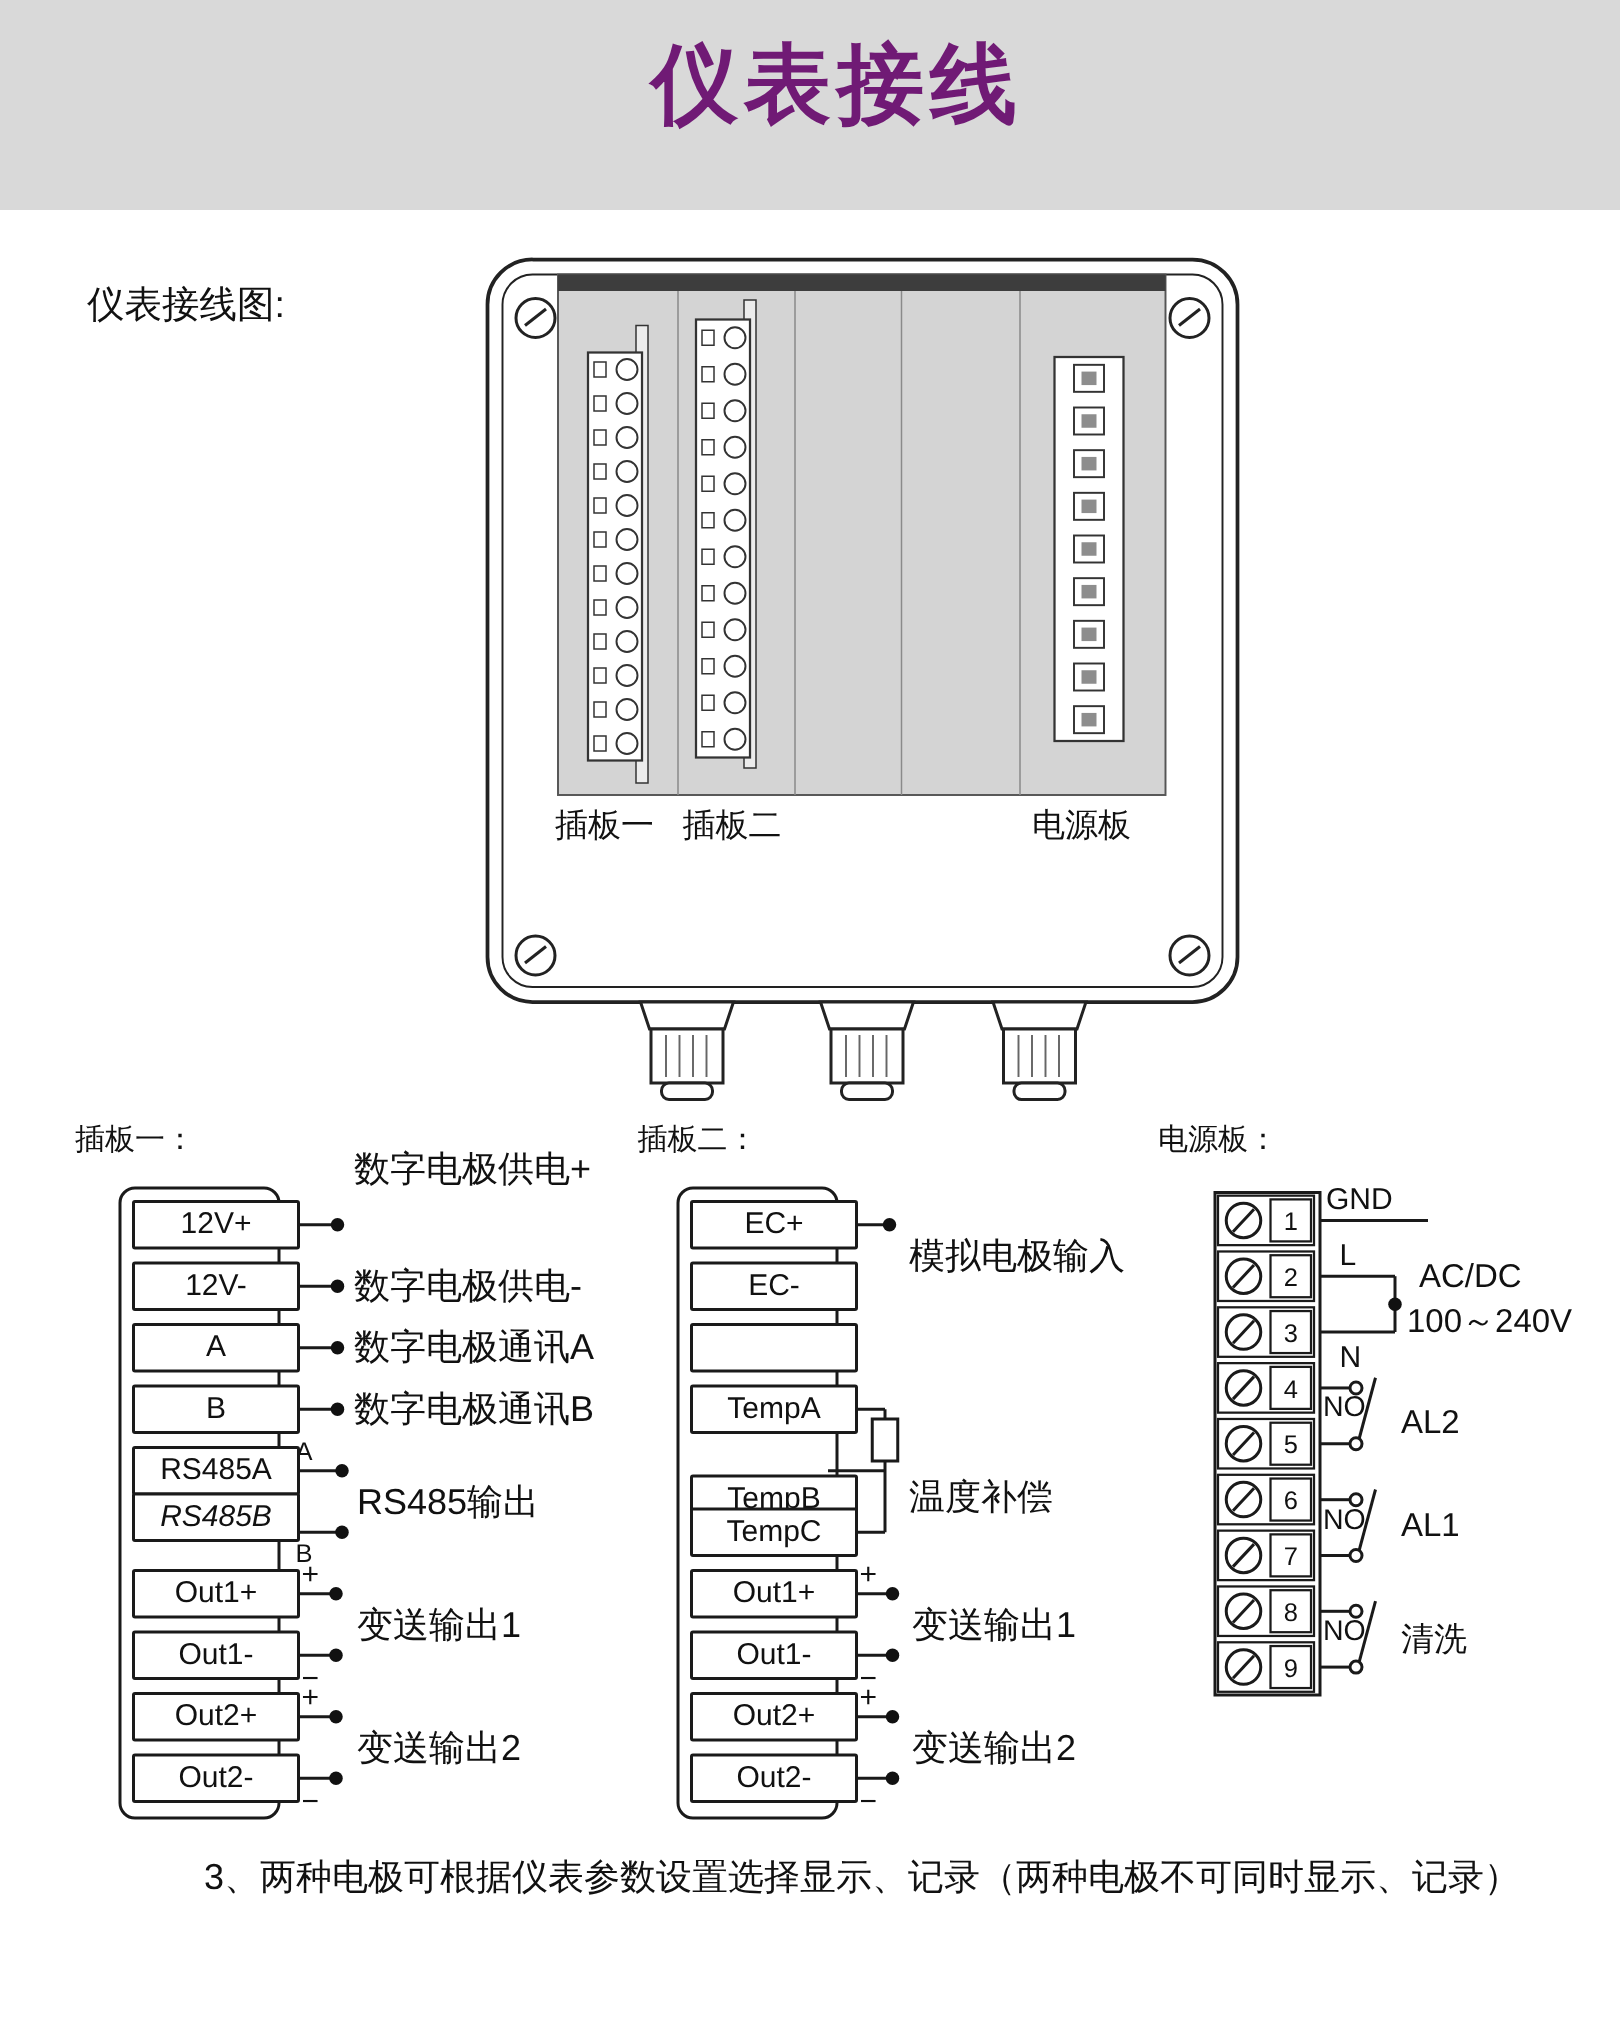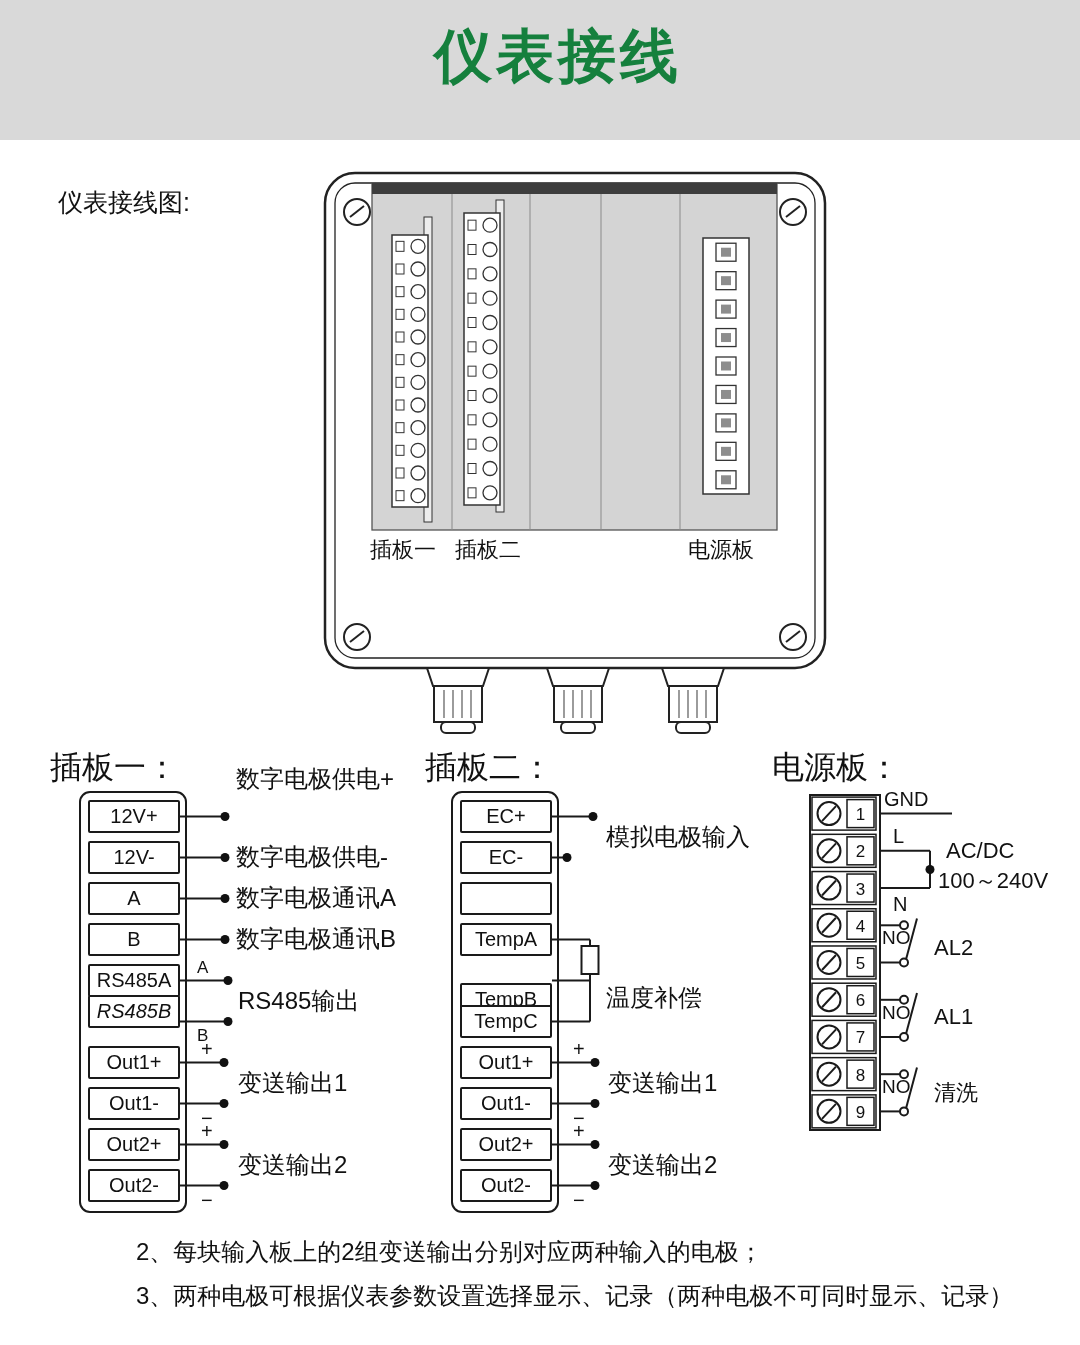--- a/index.html
+++ b/index.html
@@ -2,30 +2,30 @@
 <html style="--header-bg: #d9d9d9; --panel-gray: #d4d4d4; --line-color: #1a1a1a;"><head>
 <meta charset="utf-8">
 <style>
   * { margin:0; padding:0; box-sizing:border-box; }
   html,body { background:#fff; }
   body { font-family:"Liberation Sans", "DejaVu Sans", sans-serif; color:#111; }
   .page { position:relative; width:1080px; height:1345px; background:#fff; overflow:hidden; }
 
   .header { position:absolute; left:0; top:0; width:1080px; height:140px;
             background:var(--header-bg,#d9d9d9); text-align:center; }
-  .header h1 { padding-top:18px; font-size:58px; font-weight:700; letter-spacing:4px; color:#15803d;padding-left:36px; }
+  .header h1 { padding-top:18px; font-size:58px; font-weight:700; letter-spacing:4px; color:#701a75;padding-left:36px; }
   .header .subtitle { font-size:21px; color:#333; letter-spacing:1px; }
 
   .section-label { position:absolute; left:58px; top:186px; font-size:25px; font-weight:500; }
 
   #enclosure { position:absolute; left:320px; top:165px; width:515px; height:585px; }
   #wires { position:absolute; left:0; top:0; width:1080px; height:1345px; z-index:1; pointer-events:none; }
 
-  .col-title { position:absolute; font-size:32px; white-space:nowrap; z-index:3; }
-  .terminal-box { position:absolute; width:92px; height:33px; border:2.5px solid var(--line-color,#1a1a1a);
+  .col-title { position:absolute; font-size:20px; white-space:nowrap; z-index:3; }
+  .terminal-box { position:absolute; width:112px; height:33px; border:2.5px solid var(--line-color,#1a1a1a);
                   background:#fff; display:flex; align-items:center; justify-content:center;
                   font-size:20px; z-index:3; border-radius:2px; }
   .wire-label { position:absolute; font-size:24px; white-space:nowrap; z-index:3; }
   .small-label { position:absolute; font-size:22px; white-space:nowrap; z-index:3; }
 
   .notes { position:absolute; left:60px; top:1230px; font-size:24px; line-height:44px; z-index:3; }
   .notes .indent { padding-left:76px; }
 
   svg text { font-family:"Liberation Sans", "DejaVu Sans", sans-serif; }
 </style>
@@ -356,17 +356,16 @@
   <div class="wire-label" style="left:608px;top:1067px">变送输出1</div>
   <div class="wire-label" style="left:608px;top:1149px">变送输出2</div>
 
   <div class="small-label" style="left:946px;top:838px">AC/DC</div>
   <div class="small-label" style="left:938px;top:866px">100～240V</div>
   <div class="small-label" style="left:934px;top:935px">AL2</div>
   <div class="small-label" style="left:934px;top:1004px">AL1</div>
   <div class="small-label" style="left:934px;top:1078px">清洗</div>
 
   <div class="notes">
-    <div class="note-line indent">2、每块输入板上的2组变送输出分别对应两种输入的电极；</div>
     <div class="note-line indent">3、两种电极可根据仪表参数设置选择显示、记录（两种电极不可同时显示、记录）</div>
   </div>
 
 </div>
 
 </body></html>

